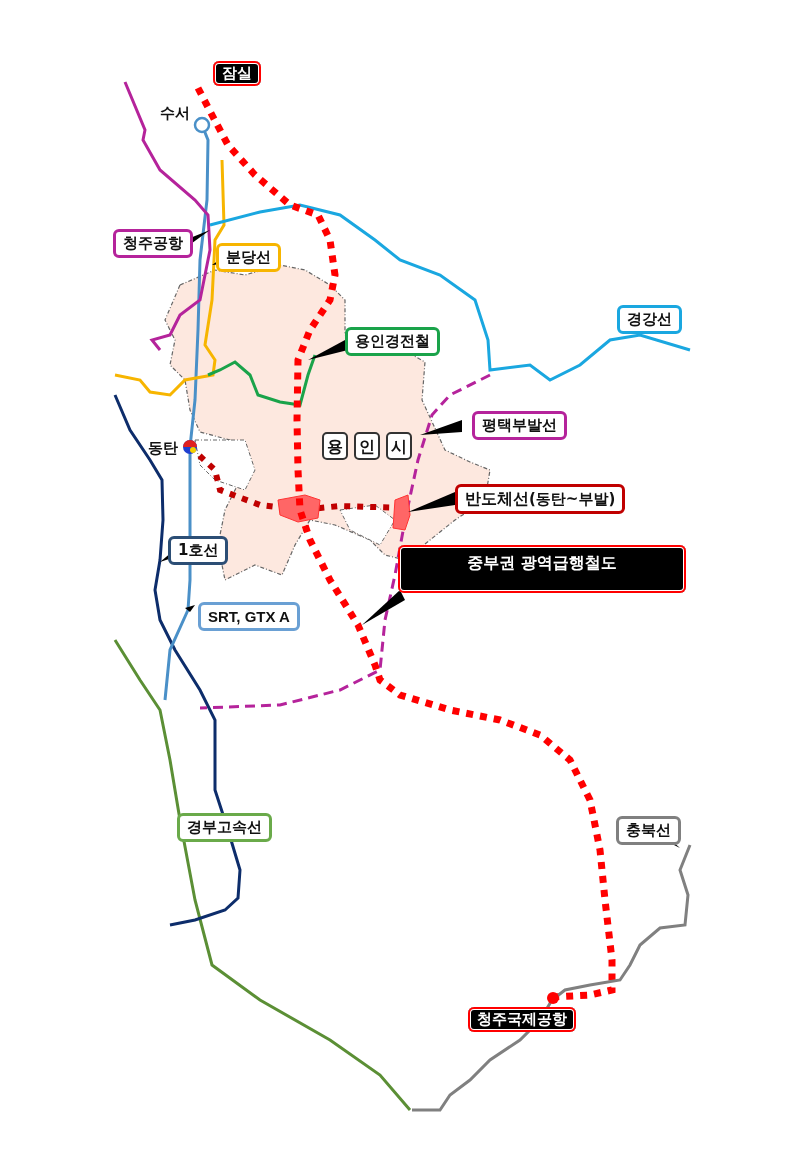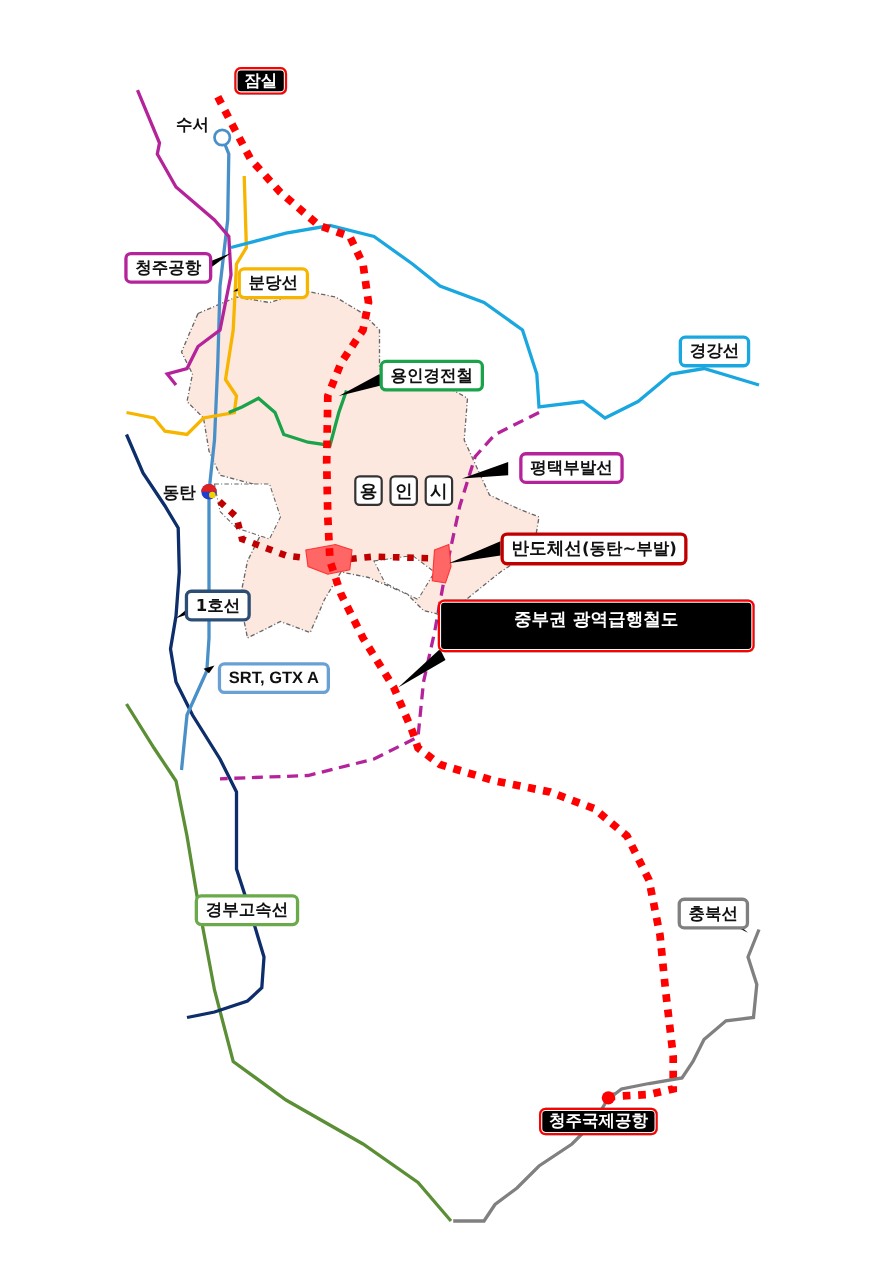--- a/index.html
+++ b/index.html
@@ -95,13 +95,13 @@
 </div>
 
 <div class="red-lbl" style="left:398px;top:545px;width:288px;height:48px;box-sizing:border-box;text-align:center;font-size:16px;line-height:20px;padding-top:8px;">
   <div>중부권 광역급행철도</div>
 </div>
 
 <div class="lbl" style="left:168px;top:536px;border-color:#2c4e75;">1호선</div>
 <div class="lbl" style="left:198px;top:602px;border-color:#6aa0d4;font-family:'Liberation Sans',sans-serif;">SRT, GTX A</div>
 <div class="lbl" style="left:177px;top:813px;border-color:#6aaa4a;">경부고속선</div>
 <div class="lbl" style="left:616px;top:816px;border-color:#808080;">충북선</div>
-<div class="red-lbl" style="left:490px;top:1007px;">청주국제공항</div>
+<div class="red-lbl" style="left:468px;top:1007px;">청주국제공항</div>
 
 </body></html>

